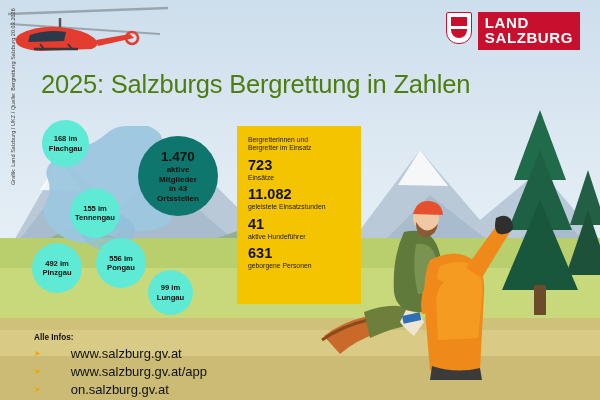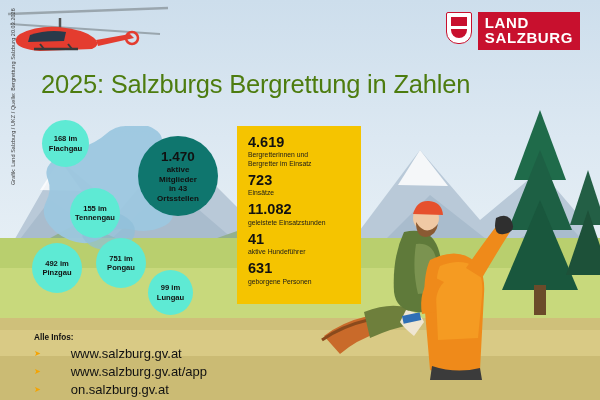--- a/index.html
+++ b/index.html
@@ -211,21 +211,21 @@
 
   <div class="bubble" style="left:32px;top:243px;width:50px;height:50px">
     <div>
       <span>492 im</span><br>
       <span>Pinzgau</span>
     </div>
   </div>
 
   <div class="bubble" style="left:96px;top:238px;width:50px;height:50px">
     <div>
-      <span>751 im</span><br>
+      <span>556 im</span><br>
       <span>Pongau</span>
     </div>
   </div>
 
   <div class="bubble" style="left:148px;top:270px;width:45px;height:45px">
     <div>
       <span>99 im</span><br>
       <span>Lungau</span>
     </div>
   </div>
@@ -271,21 +271,20 @@
     <path d="M146 128 q18 -26 32 -44 l12 8 q-14 22 -28 46z" fill="#ef8a1a"></path>
     <path d="M176 78 q12 -6 16 4 q4 10 -8 12 q-12 2 -8 -16z" fill="#2f2f2f"></path>
 
     <path d="M112 136 q-14 16 -10 38 l14 -2 q-2 -20 8 -30z" fill="#ef8a1a"></path>
 
     <path d="M112 226 q24 8 48 2 l2 12 l-52 0z" fill="#3b3b3b"></path>
   </svg>
 
   <div class="panel">
     <div class="stat">
-      <div class="value">4.619</div>
       <div class="label" style="white-space:pre-line">Bergretterinnen und
 Bergretter im Einsatz</div>
     </div>
     <div class="stat">
       <div class="value">723</div>
       <div class="label" style="white-space:pre-line">Einsätze</div>
     </div>
     <div class="stat">
       <div class="value">11.082</div>
       <div class="label" style="white-space:pre-line">geleistete Einsatzstunden</div>

